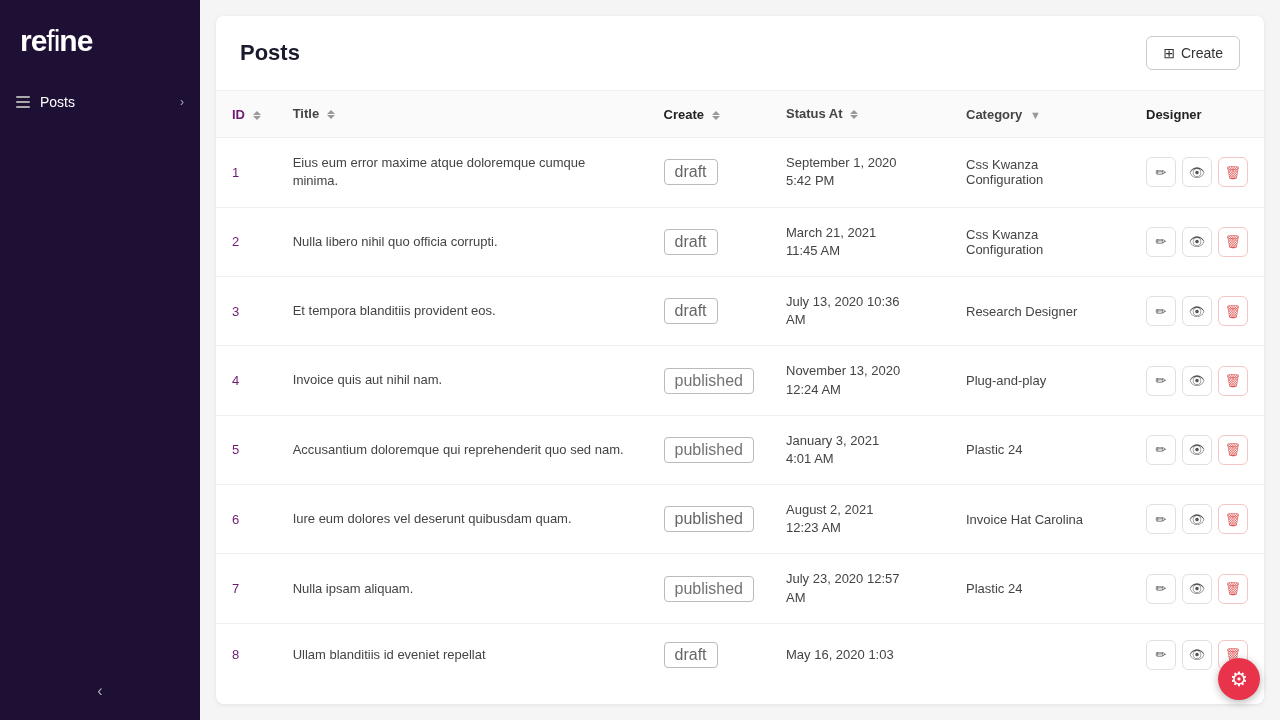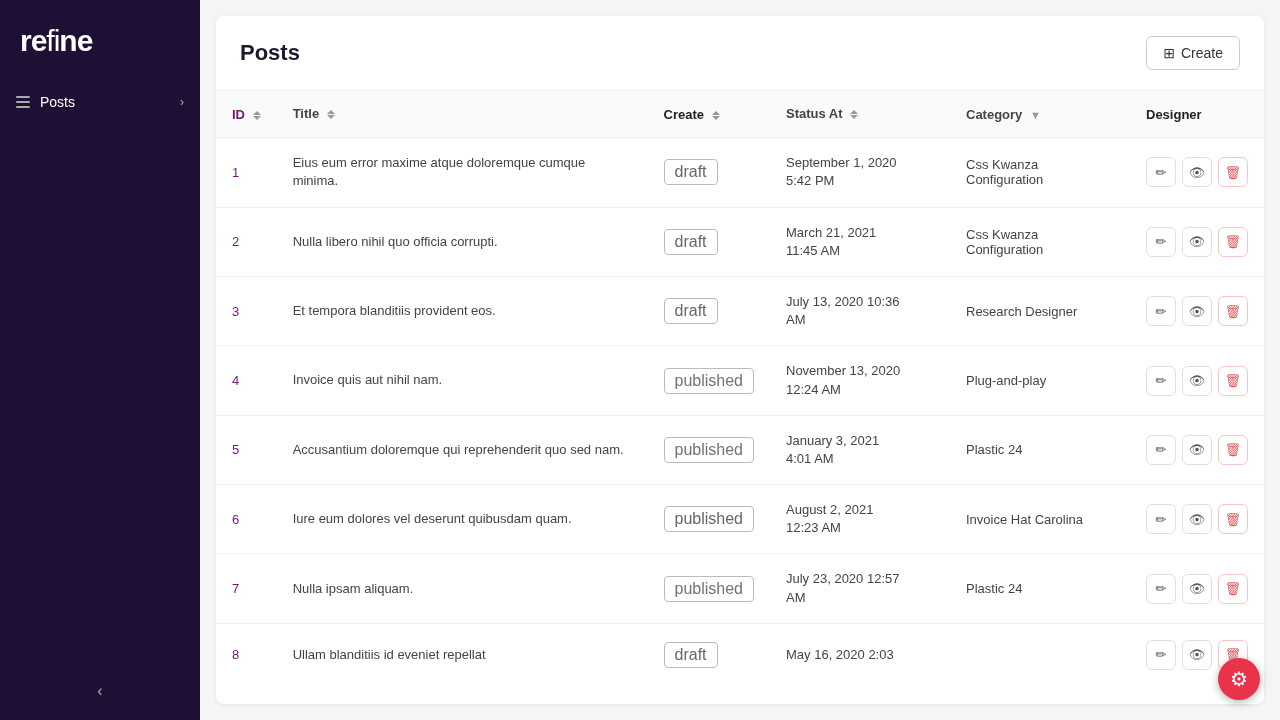--- a/index.html
+++ b/index.html
@@ -421,21 +421,21 @@
         <button class="action-btn delete" title="Delete">🗑</button>
       </div>
     </td>
   </tr>
             <tr>
     <td class="col-id">8</td>
     <td class="col-title">Ullam blanditiis id eveniet repellat</td>
     <td class="col-status">
       <span class="status-badge status-draft">draft</span>
     </td>
-    <td class="col-created">May 16, 2020 2:03</td>
+    <td class="col-created">May 16, 2020 1:03</td>
     <td class="col-category"></td>
     <td class="col-actions">
       <div class="actions-cell">
         <button class="action-btn edit" title="Edit">✏</button>
         <button class="action-btn view" title="View">👁</button>
         <button class="action-btn delete" title="Delete">🗑</button>
       </div>
     </td>
   </tr>
           </tbody>

